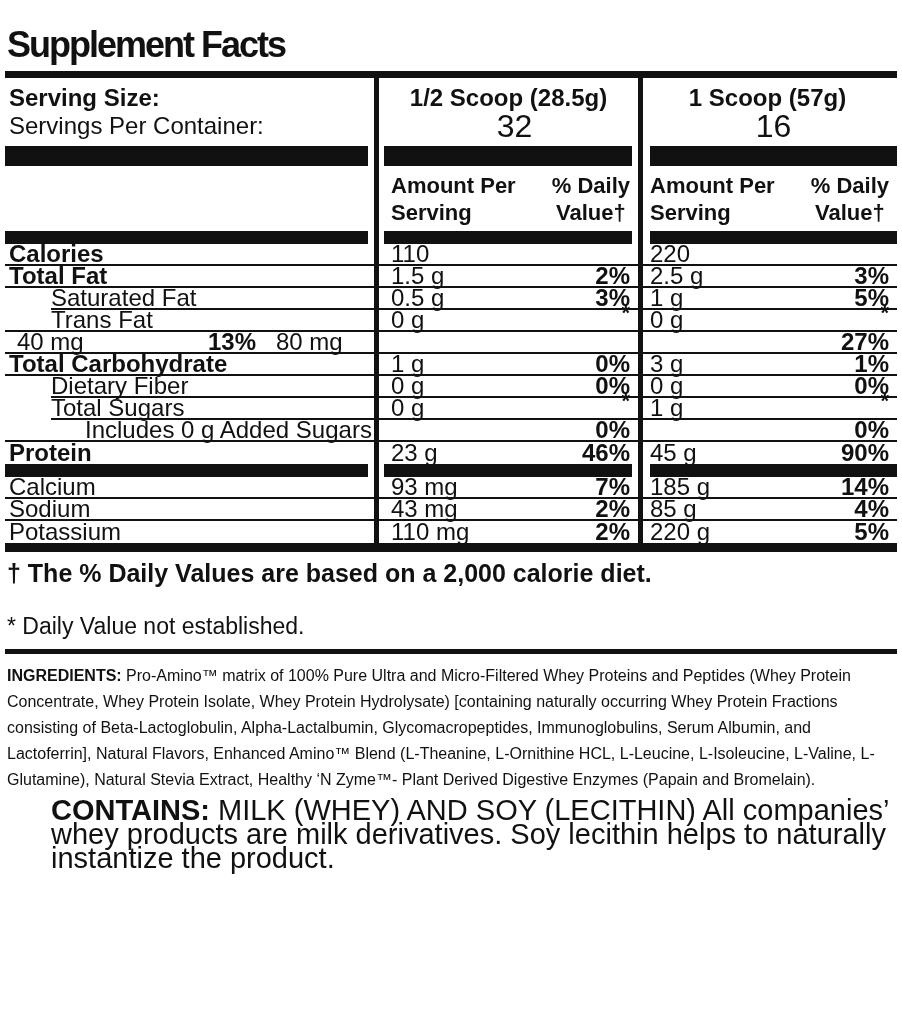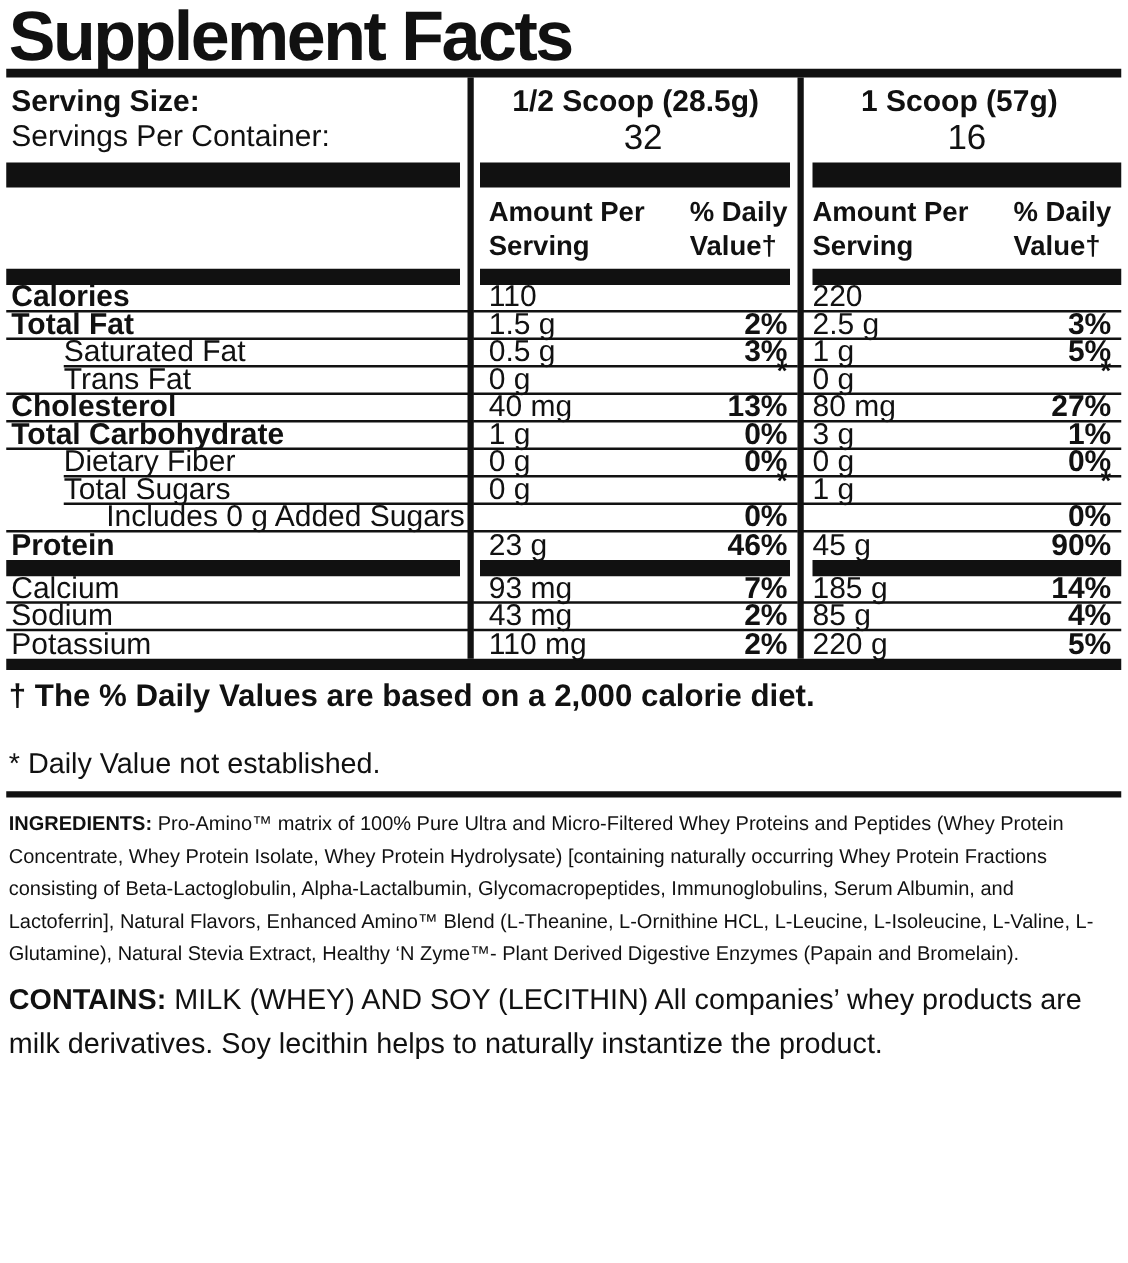--- a/index.html
+++ b/index.html
@@ -9,25 +9,26 @@
     width: 902px;
     height: 1010px;
     overflow: hidden;
     color: #111;
     font-family: "Liberation Sans", sans-serif;
   }
   .panel { padding: 0 5px; width: 892px; }
 
   
   .title {
-    font-size: 56px;
+    font-size: 36px;
     font-weight: bold;
     letter-spacing: -2px;
     line-height: 50px;
     padding: 4px 2px 1px 2px;
+    margin-top: 16px;
   }
   .rule-title { height: 7px; background: #111; }
 
   
   .table-area { position: relative; }
   .vdivider {
     position: absolute; top: 0; bottom: 0; width: 5px;
     background: #111; z-index: 3;
   }
   .vd1 { left: 369px; }
@@ -38,38 +39,38 @@
   .cell-c2   { width: 259px; box-sizing: border-box; }
   .cell-c3   { flex: 1; box-sizing: border-box; }
 
   
   .serving-row { display: flex; height: 68px; }
   .serving-row .cell-label { padding: 6px 0 0 4px; }
   .serving-line1 { font-size: 24px; font-weight: bold; line-height: 28px; }
   .serving-line2 { font-size: 24px; line-height: 28px; }
   .serving-col { display: flex; flex-direction: column; align-items: center; padding-top: 6px; }
   .serving-size { font-size: 24px; font-weight: bold; line-height: 28px; text-align: center; }
-  .serving-count { font-size: 28px; line-height: 28px; margin-left: 12px; }
+  .serving-count { font-size: 32px; line-height: 28px; margin-left: 12px; }
 
   
   .bar-row { display: flex; }
   .bar-row .bseg { background: #111; height: 100%; }
   .bar-row .b1 { width: 363px; }
   .bar-row .g1 { width: 16px; }
   .bar-row .b2 { width: 248px; }
   .bar-row .g2 { width: 18px; }
   .bar-row .b3 { flex: 1; }
   .bar-tall { height: 20px; }
   .bar-thin { height: 13px; }
 
   
   .header-row { display: flex; height: 65px; }
   .hcell { display: flex; justify-content: space-between; padding: 6px 8px 0 12px; }
   .hstack { font-size: 22px; font-weight: bold; line-height: 27px; }
-  .hstack.right { text-align: left; }
+  .hstack.right { text-align: center; }
 
   
   .trow { display: flex; height: 22px; font-size: 24px; }
   .trow .cell-label {
     border-bottom: 2px solid #111;
     display: flex; align-items: center; position: relative;
   }
   .trow .cell-c2, .trow .cell-c3 {
     border-bottom: 2px solid #111;
     display: flex; align-items: center; justify-content: space-between;
@@ -89,21 +90,21 @@
   .trow.nob .cell-label, .trow.nob .cell-c2, .trow.nob .cell-c3 { border-bottom: none; }
 
   
   .rule-thick { height: 9px; background: #111; }
   .footnote-dagger { font-size: 25px; font-weight: bold; padding: 8px 2px 1px 2px; line-height: 27px; }
   .footnote-ast { font-size: 23px; padding: 1px 2px 9px 2px; line-height: 27px; margin-top: 24px; }
   .rule-mid { height: 5px; background: #111; }
 
   
   .ingredients { font-size: 16px; line-height: 26px; padding: 9px 2px 0 2px; text-align: left; }
-  .contains { font-size: 23px; line-height: 35px; padding: 5px 2px 0 2px; }
+  .contains { font-size: 29px; line-height: 24px; padding: 5px 2px 0 2px; margin-left: 44px; }
   .lead { font-weight: bold; }
 </style>
 </head>
 <body>
 
 <div class="panel">
 
   <div class="title">Supplement Facts</div>
   <div class="rule-title"></div>
 
@@ -216,23 +217,20 @@
           <span class="amt">0 g</span>
           <span class="dv">*</span>
         </div>
       <div class="cell-c3">
           <span class="amt">0 g</span>
           <span class="dv">*</span>
         </div>
     </div>
 
     <div class="trow bold">
-      <div class="cell-label">
-          <span class="lbl">Cholesterol</span>
-        </div>
       <div class="cell-c2">
           <span class="amt">40 mg</span>
           <span class="dv">13%</span>
         </div>
       <div class="cell-c3">
           <span class="amt">80 mg</span>
           <span class="dv">27%</span>
         </div>
     </div>
 

